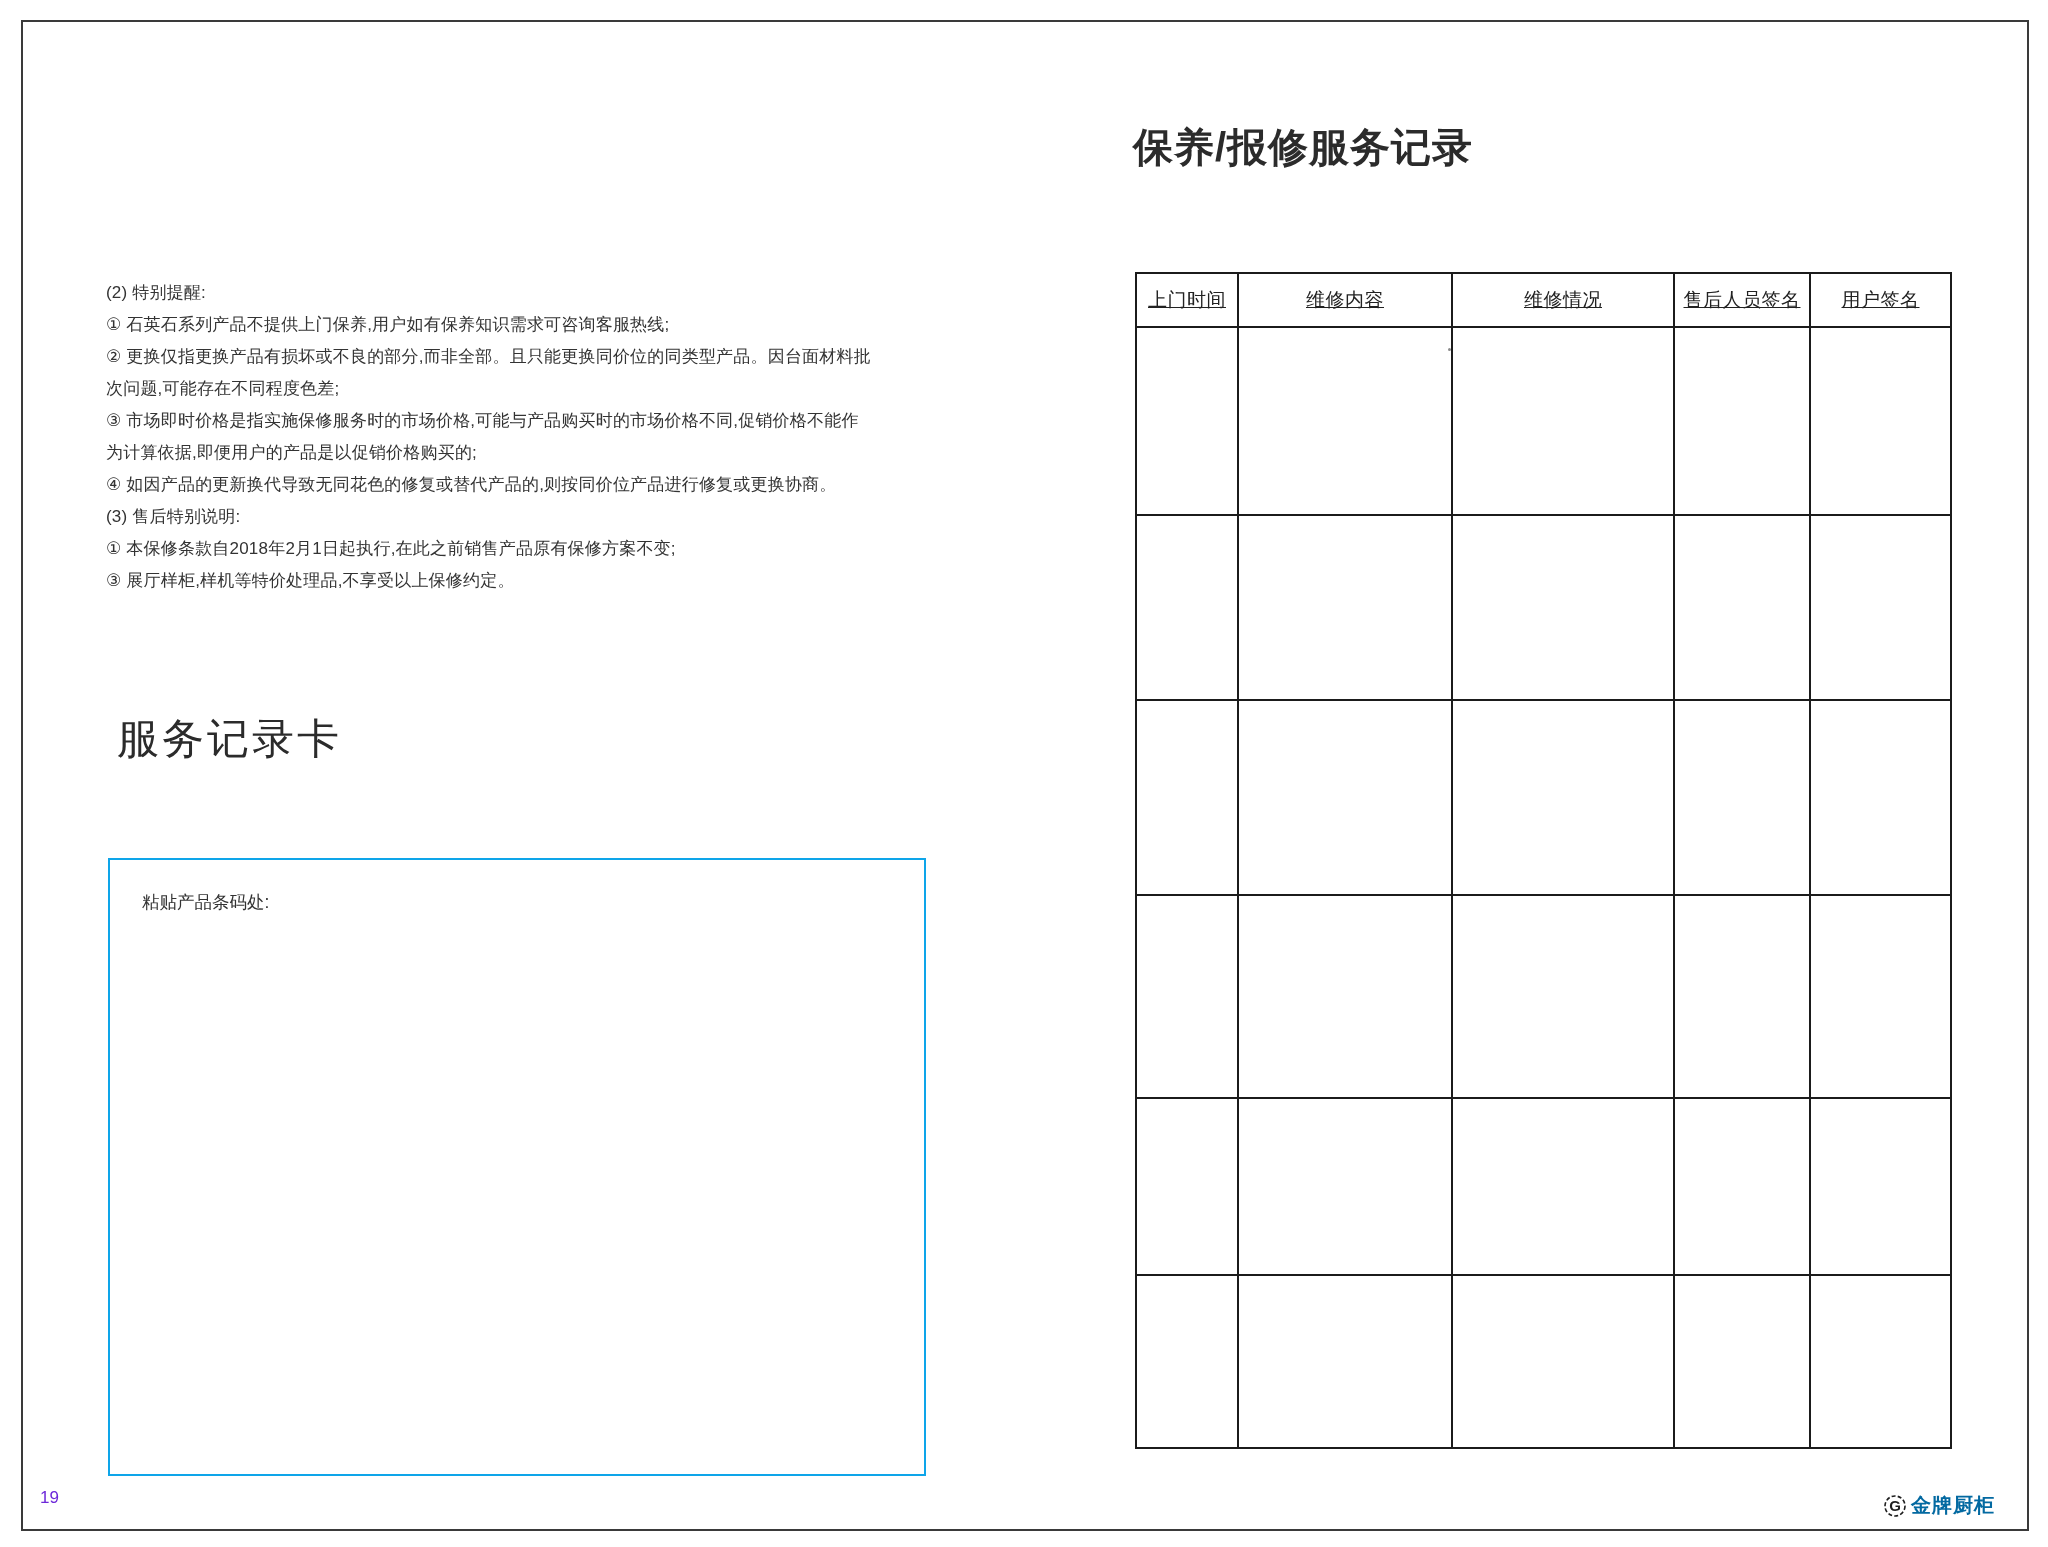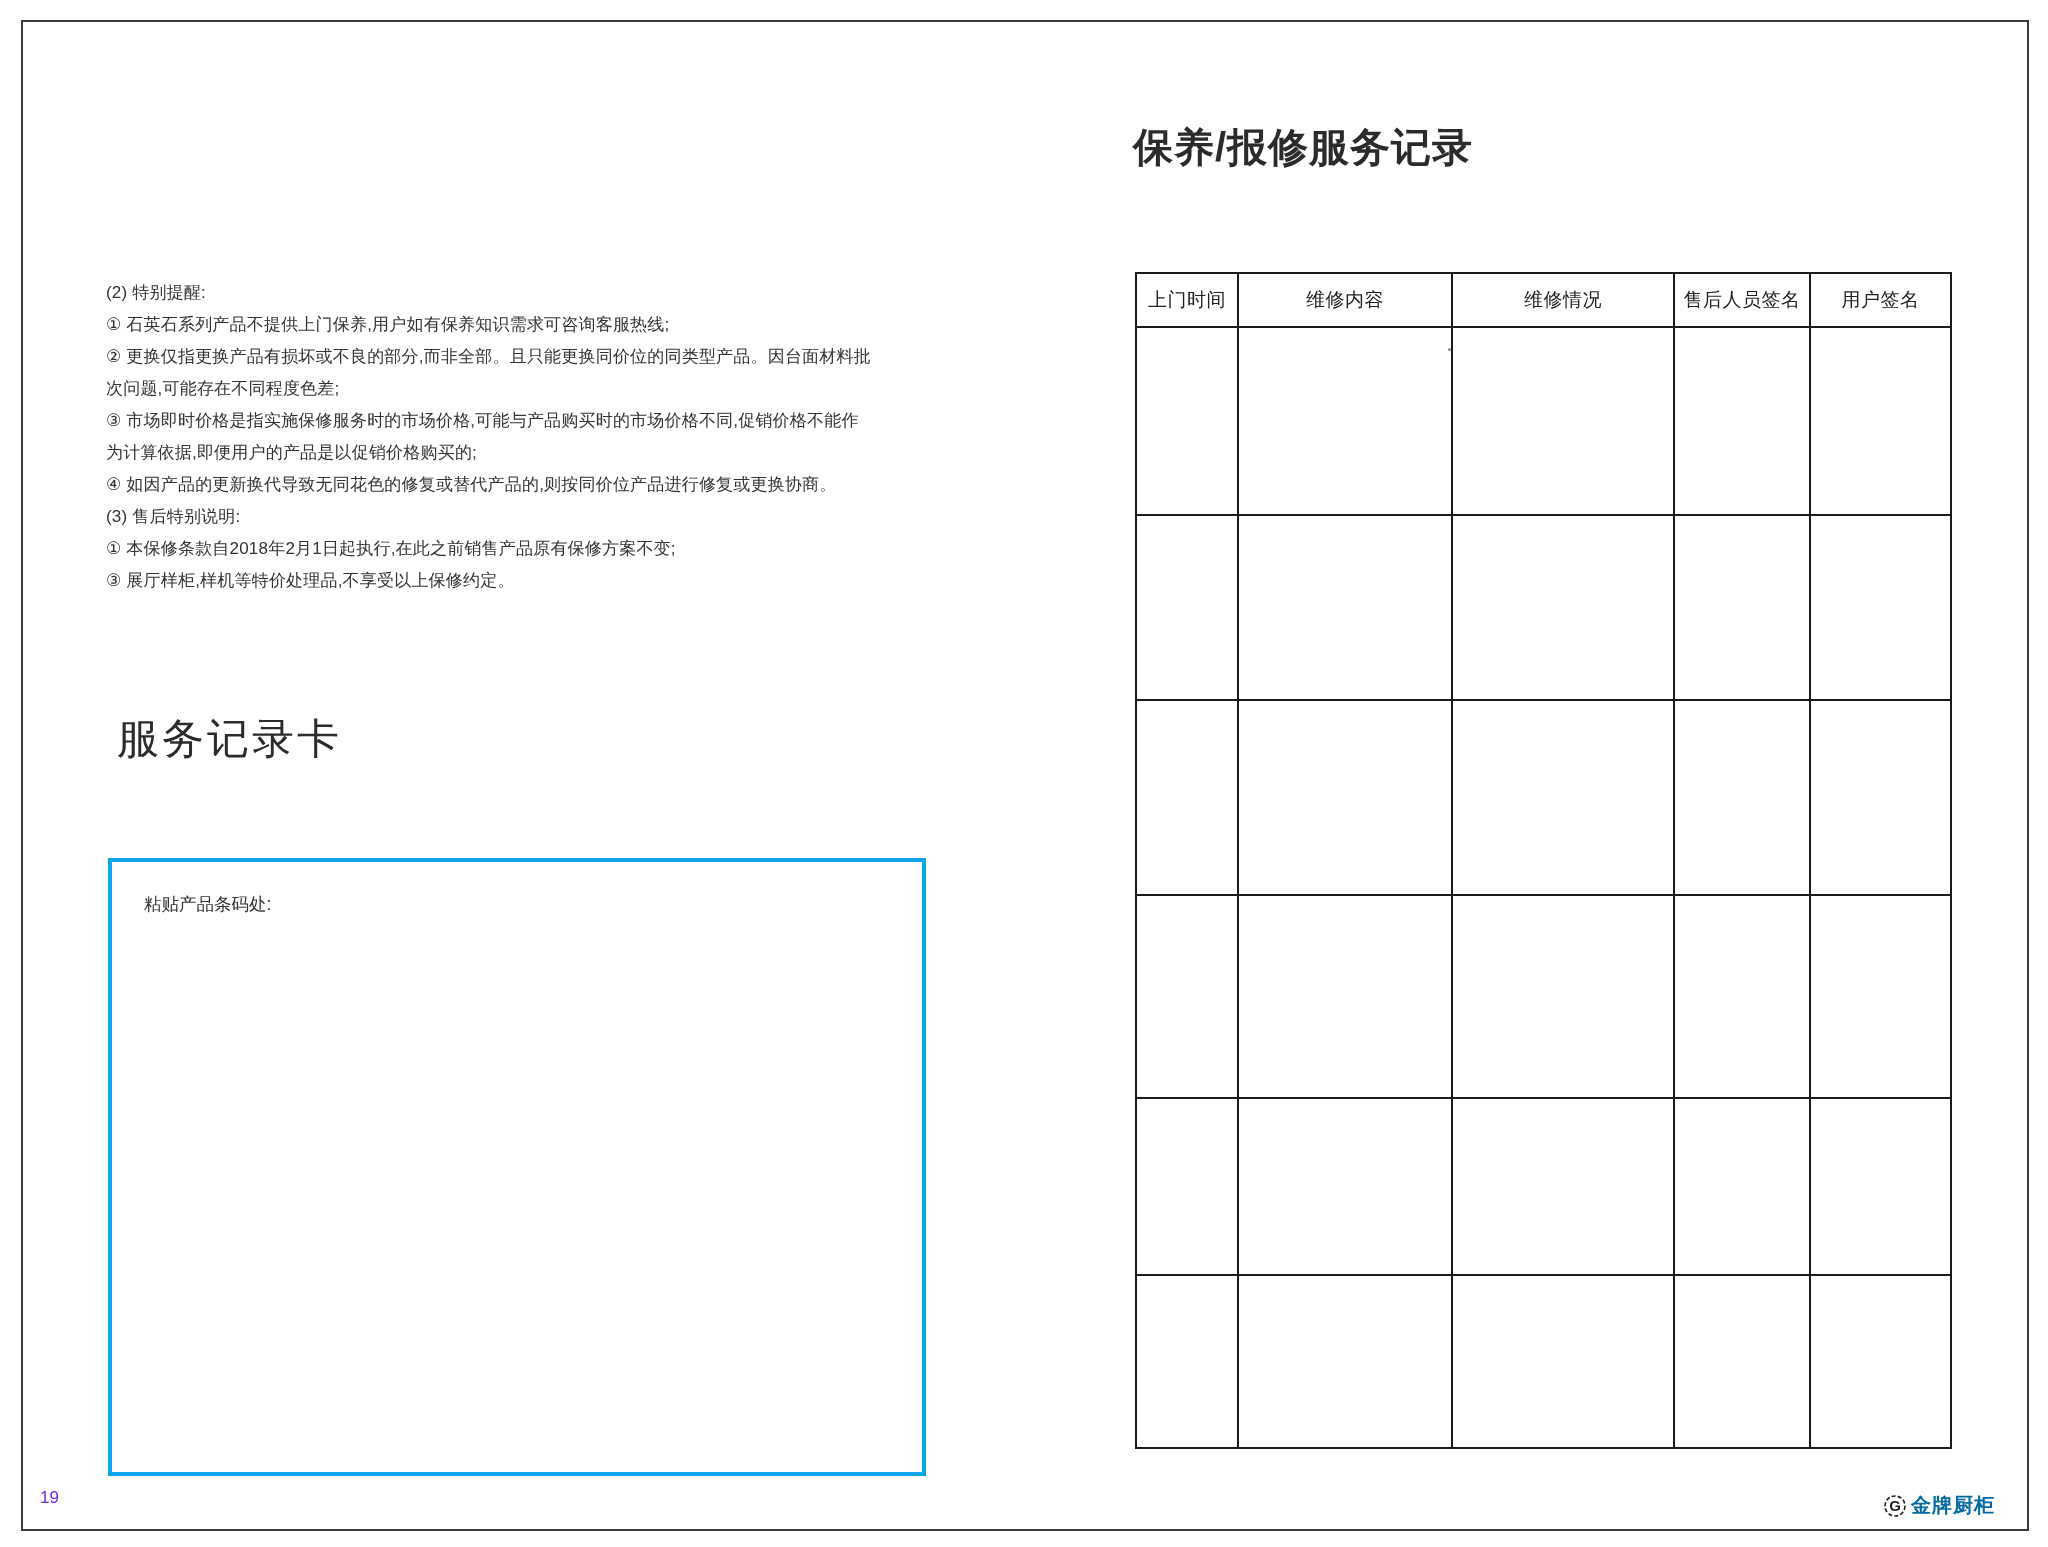--- a/index.html
+++ b/index.html
@@ -28,21 +28,21 @@
   .svc-heading{
     position:absolute;
     left:104px;top:698px;margin:13px;
     font-size:42px;font-weight:500;
     letter-spacing:3px;color:#2b2b2b;
     white-space:nowrap;
   }
   .barcode-box{
     position:absolute;
     left:108px;top:858px;width:818px;height:618px;
-    border:4px solid #0ea5e9;
+    border:2px solid #0ea5e9;
     box-sizing:border-box;
   }
   .barcode-box .bline{
     margin-left:32px;
     font-size:17.5px;color:#333333;
     white-space:nowrap;
   }
   .barcode-box .bline1{margin-top:30px;}
   .barcode-box .bline2{margin-top:12px;}
   .page-num{
@@ -61,20 +61,21 @@
   table.record{
     position:absolute;
     left:1135px;top:272px;
     width:815px;
     border-collapse:collapse;
     table-layout:fixed;
   }
   table.record th, table.record td{
     border:2px solid #1b1b1b;
     padding:0;
+    text-decoration:underline;
   }
   table.record th{
     height:52px;
     font-size:19px;font-weight:400;
     color:#222222;text-align:center;
     letter-spacing:0.5px;
   }
   table.record tbody tr:nth-child(1) td{height:186px;}
   table.record tbody tr:nth-child(2) td{height:183px;}
   table.record tbody tr:nth-child(3) td{height:193px;}

